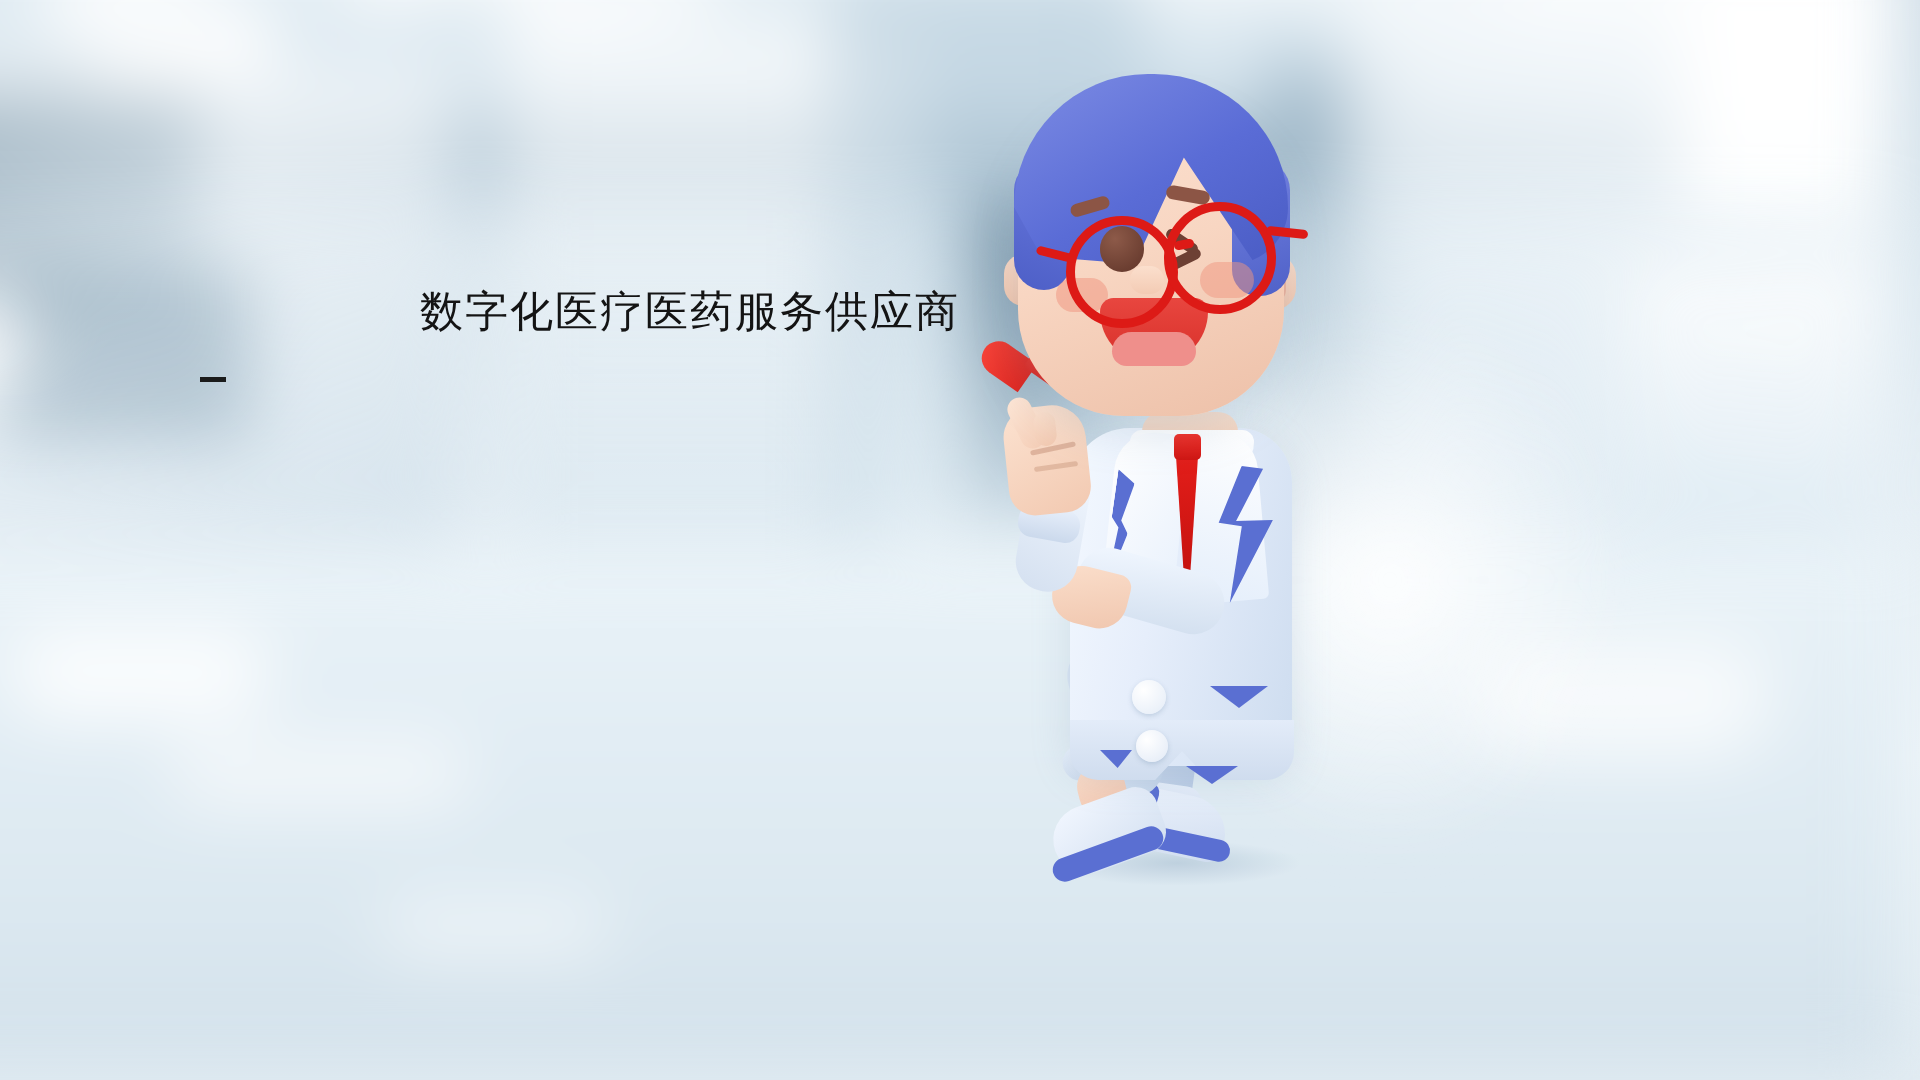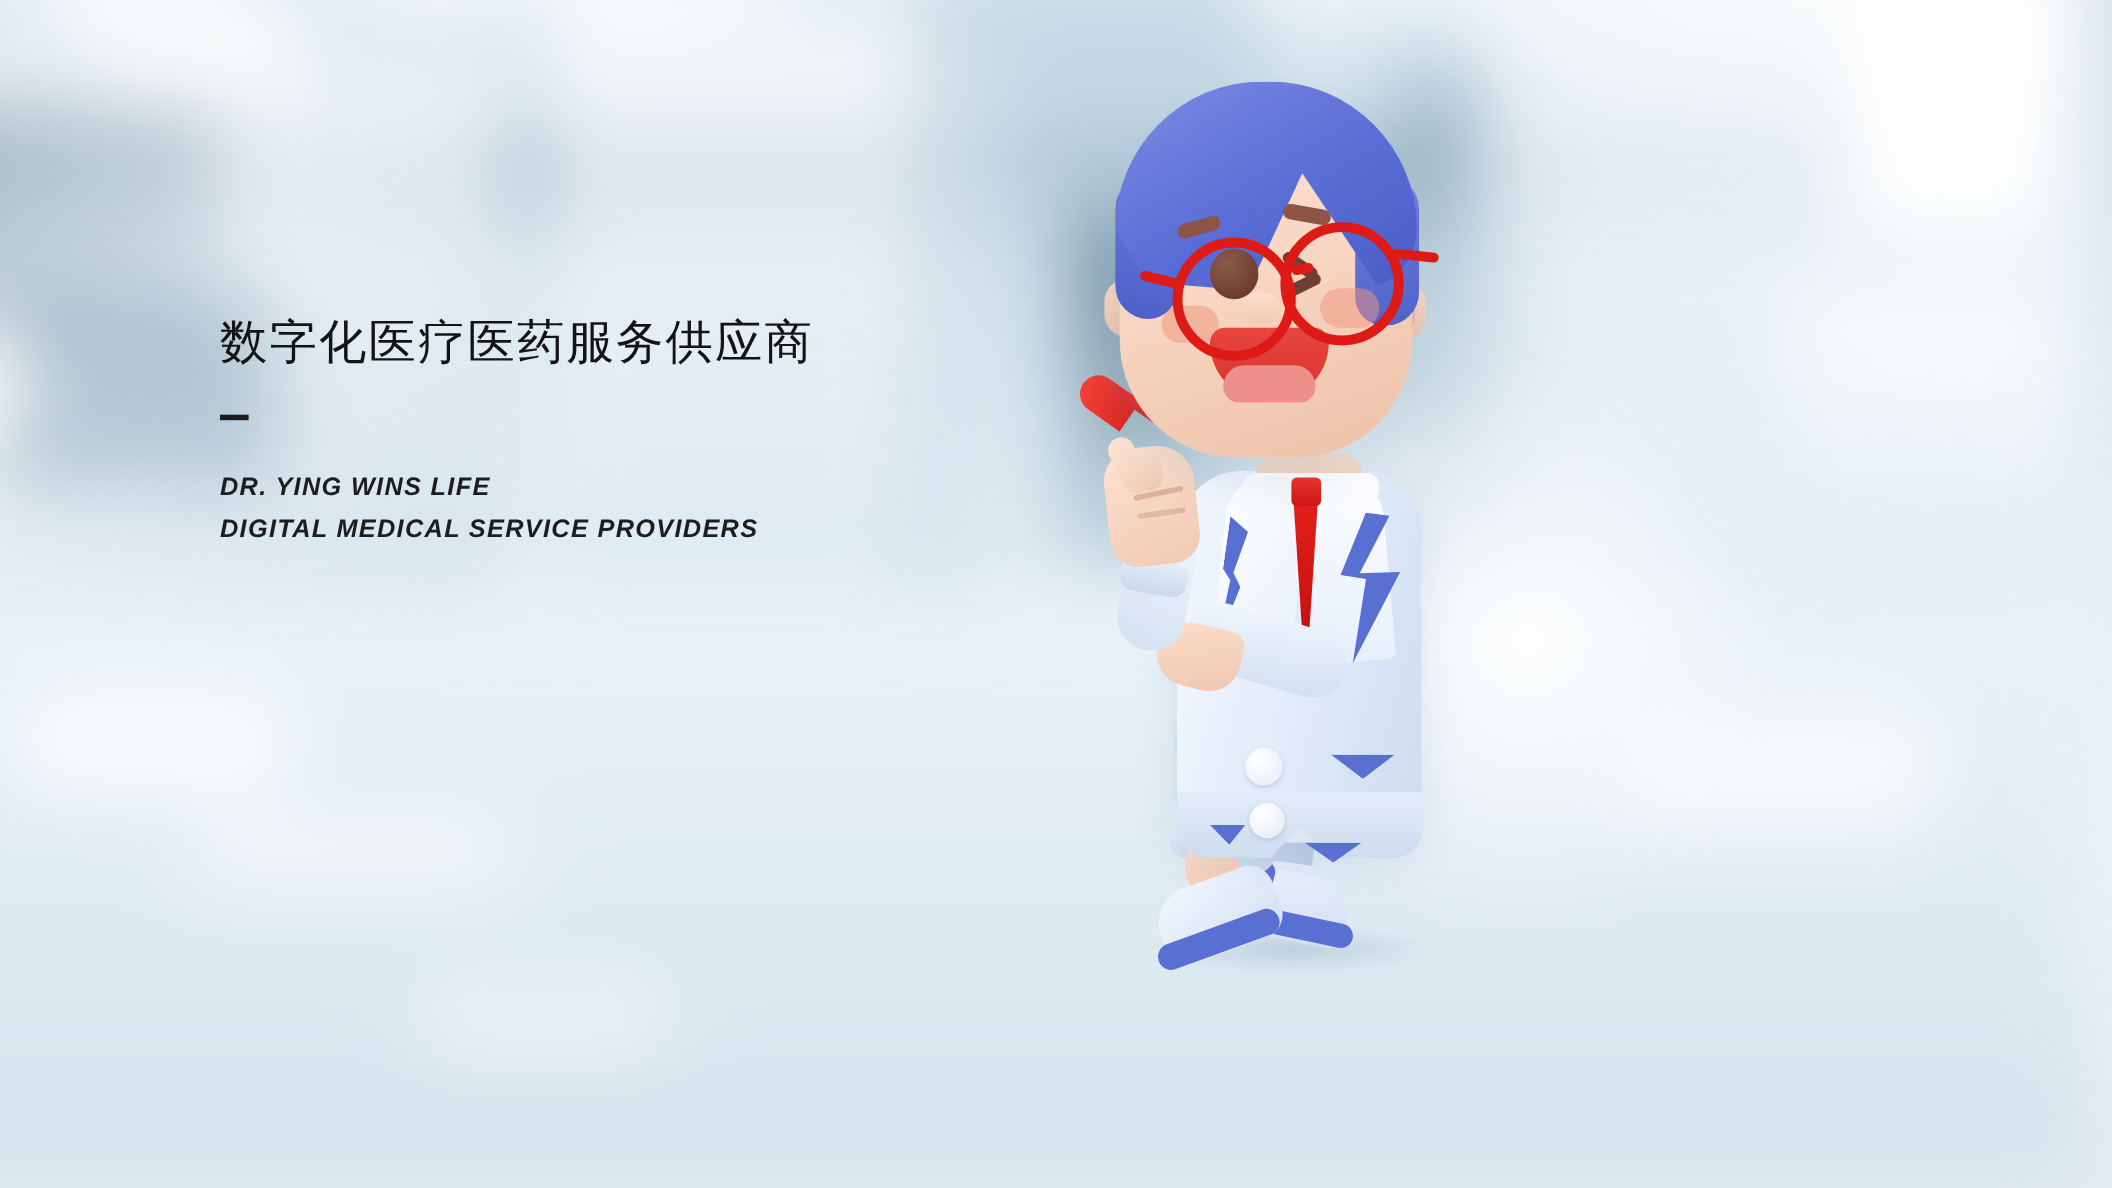--- a/index.html
+++ b/index.html
@@ -10,20 +10,21 @@
     position:relative;
   }
 
   
   #stage{
     position:absolute; inset:0;
     width:1920px; height:1080px;
     overflow:hidden;
     background:
       linear-gradient(180deg,#cfdde7 0%,#d9e6ee 22%,#e6eff5 48%,#eef5f9 70%,#e3edf3 100%);
+    text-align: right;
   }
   .bgblur{ position:absolute; inset:-60px; filter:blur(34px); }
 
   .bg-ceiling{
     position:absolute; left:-40px; top:-20px; width:2000px; height:300px;
     background:linear-gradient(180deg,#e9f2f7 0%,#d3e2ec 60%,#bed0dd 100%);
   }
   .bg-ceilband{
     position:absolute; left:-40px; top:180px; width:2000px; height:70px;
     background:linear-gradient(180deg,rgba(120,150,170,.55),rgba(150,178,196,.22));
@@ -440,24 +441,20 @@
     <div class="gl1"></div>
     <div class="gl2"></div>
     <div class="gl3"></div>
     <div class="gl4"></div>
   </div>
   <div class="bloom"></div>
 
   <div class="textblock">
     <div class="kicker">数字化医疗医药服务供应商</div>
     <div class="rule"></div>
-    <div class="en">
-      <div>DR. YING WINS LIFE</div>
-      <div>DIGITAL MEDICAL SERVICE PROVIDERS</div>
-    </div>
   </div>
 
   <div id="char">
 
     <div class="shadow"></div>
 
     <div class="leg-back"></div>
     <div class="cuff-back"></div>
     <div class="shoe-back"></div>
     <div class="shoe-back-sole"></div>

